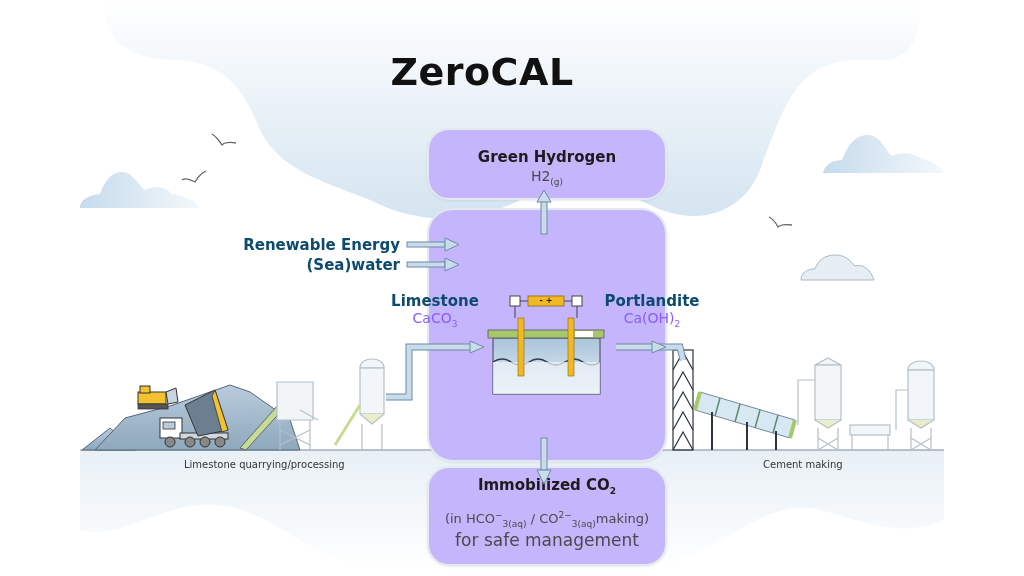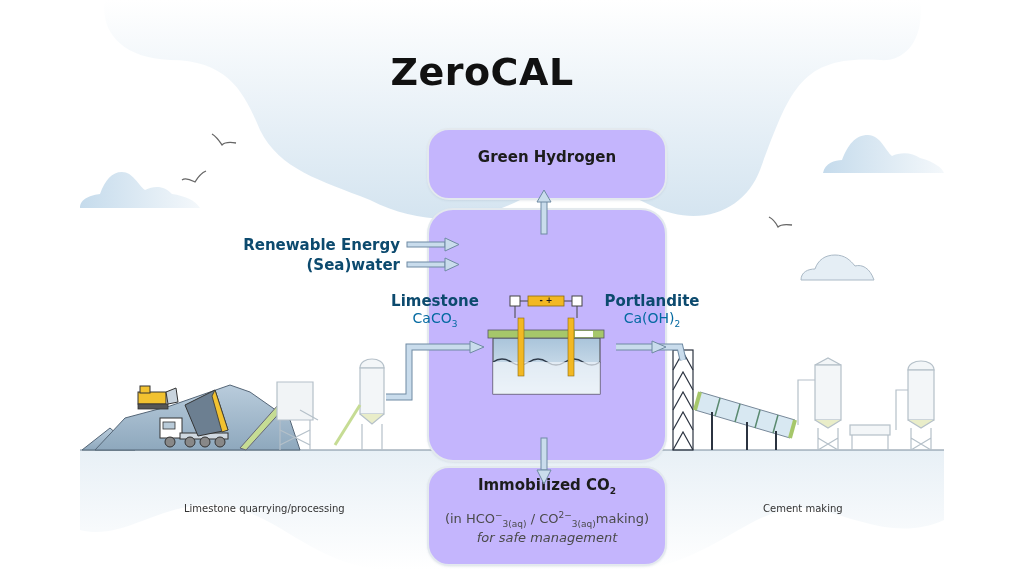--- a/index.html
+++ b/index.html
@@ -5,22 +5,22 @@
   html, body { margin: 0; padding: 0; }
   body { width: 1024px; height: 576px; overflow: hidden; background: #ffffff; font-family: "DejaVu Sans", sans-serif; position: relative; }
   .stage { position: absolute; left: 0; top: 0; width: 1024px; height: 576px; }
   svg.bg { position: absolute; left: 0; top: 0; }
   .txt { position: absolute; color: #1a1a1a; white-space: nowrap; }
   .title { left: 0; width: 964px; top: 50px; text-align: center; font-size: 38px; font-weight: bold; letter-spacing: 0.5px; color: #111; }
   .box { position: absolute; background: #c4b5fd; border: 2px solid #e3e9ee; border-radius: 22px; box-shadow: 0 1px 2px rgba(120,140,160,0.15); }
   .box-title { position: absolute; left: 0; right: 0; text-align: center; font-weight: bold; font-size: 15px; color: #1c1c1c; }
   .box-sub { position: absolute; left: 0; right: 0; text-align: center; font-size: 14px; color: #4a4a4a; }
   .label-bold { font-weight: bold; font-size: 15px; color: #0c4a6e; }
-  .label-sub { font-size: 14px; color: #0369a1; }
-  .caption { font-size: 10px; color: #333; margin-top: 44px; }
+  .label-sub { font-size: 14px; color: #8b5cf6; }
+  .caption { font-size: 10px; color: #333; }
   sub, sup { font-size: 9px; }
 </style>
 </head>
 <body>
 
 <div class="stage">
 
   <svg class="bg" width="1024" height="576" viewBox="0 0 1024 576">
     <defs>
       <linearGradient id="skyTop" x1="0" y1="0" x2="0" y2="1">
@@ -142,32 +142,35 @@
       <rect x="908" y="370" width="26" height="50"></rect>
       <path d="M908,420 L921,428 L934,420" fill="#e9edc9"></path>
       <path d="M911,428 L911,450 M931,428 L931,450 M911,438 L931,450 M931,438 L911,450" fill="none"></path>
     </g>
   </svg>
 
   <div class="txt title">ZeroCAL</div>
 
   <div class="box" style="left:427px; top:128px; width:236px; height:68px;">
     <div class="box-title" style="top:18px;">Green Hydrogen</div>
+    <div class="box-sub" style="top:38px;">
+      <span>H</span><span>2</span><sub>(g)</sub>
+    </div>
   </div>
 
   <div class="box" style="left:427px; top:208px; width:236px; height:250px; border-radius:26px;"></div>
 
   <div class="box" style="left:427px; top:466px; width:236px; height:96px;">
     <div class="box-title" style="top:8px;">
       <span>Immobilized CO</span><sub>2</sub>
     </div>
     <div class="box-sub" style="top:42px; font-size:13px;">
       <span>(in HCO</span><sup>−</sup><sub>3(aq)</sub><span> / CO</span><sup>2−</sup><sub>3(aq)</sub><span>making)</span>
     </div>
-    <div class="box-sub" style="top:62px; font-size:13px;font-style:italic;">for safe management</div>
+    <div class="box-sub" style="top:62px; font-size:17px;">for safe management</div>
   </div>
 
   <svg class="bg" width="1024" height="576" viewBox="0 0 1024 576">
 
     <g>
       <rect x="541" y="200" width="6" height="34" fill="#c9dcec" stroke="#6f8aa3" stroke-width="1"></rect>
       <path d="M537,202 L544,190 L551,202 Z" fill="#c9dcec" stroke="#6f8aa3" stroke-width="1"></path>
     </g>
 
     <g>

